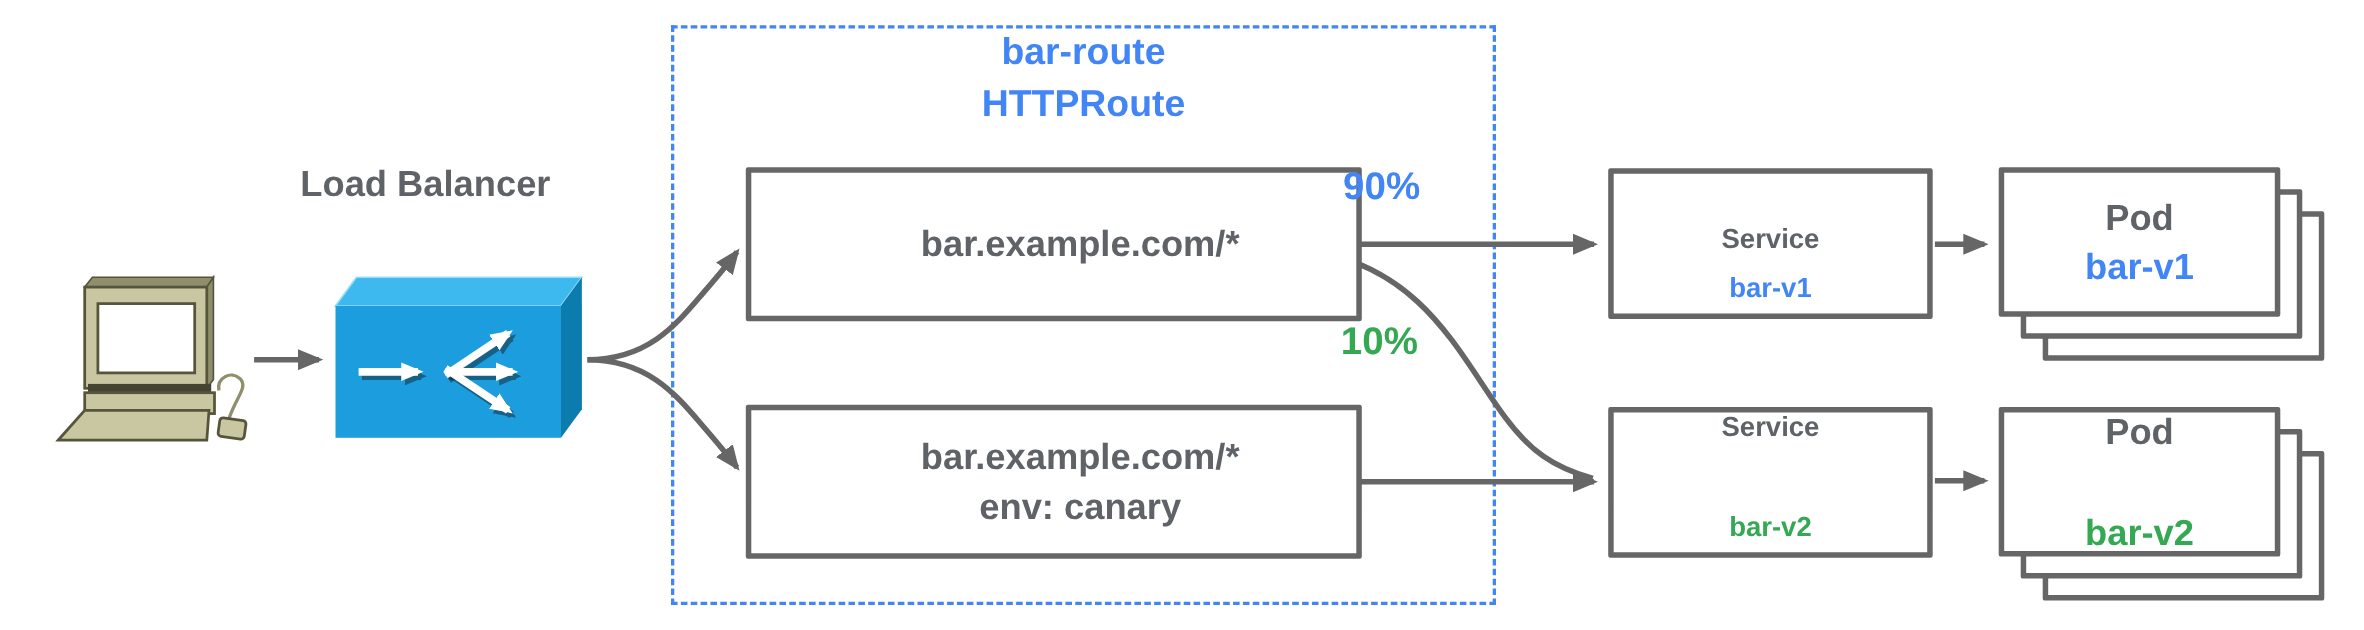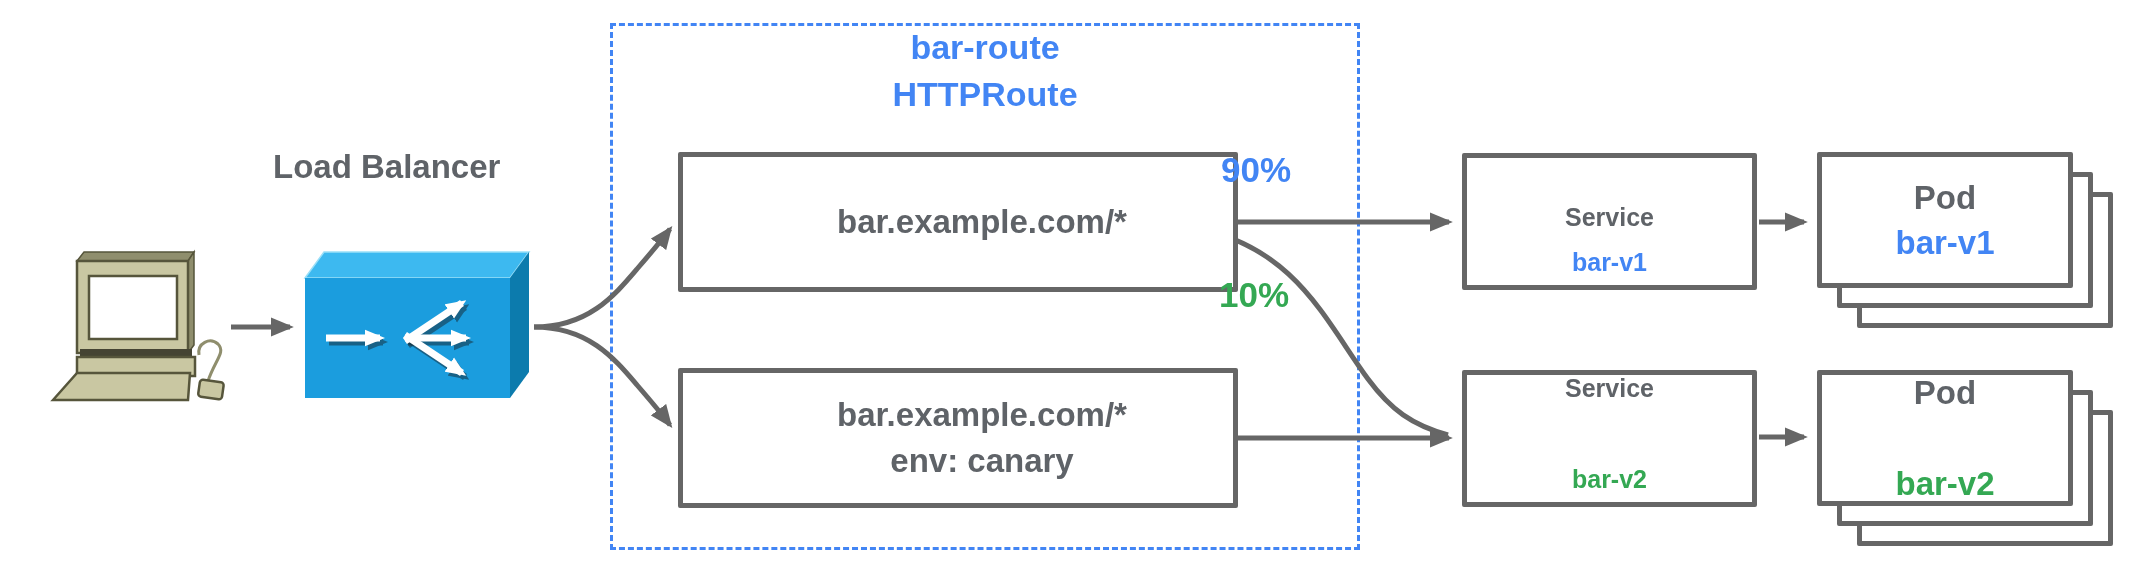--- a/index.html
+++ b/index.html
@@ -74,21 +74,21 @@
   .name-green{color:var(--green);margin-top:46px;}
   .lb-label{
     position:absolute;left:273px;top:148px;width:290px;text-align:left;z-index:4;
     color:var(--text-gray);font-size:33px;font-weight:700;
   }
   .weight{
     position:absolute;width:120px;text-align:center;z-index:4;
     font-size:35px;font-weight:700;
   }
   .weight-90{left:1196px;top:150px;color:var(--blue);}
-  .weight-10{left:1194px;top:275px;color:var(--green);}
+  .weight-10{left:1194px;top:291px;color:var(--green);}
 </style>
 </head>
 <body>
 
 <div class="canvas">
 
   <div class="group-box"></div>
 
   <svg class="connectors" width="2149" height="573" viewBox="0 0 2149 573">
     <defs>

